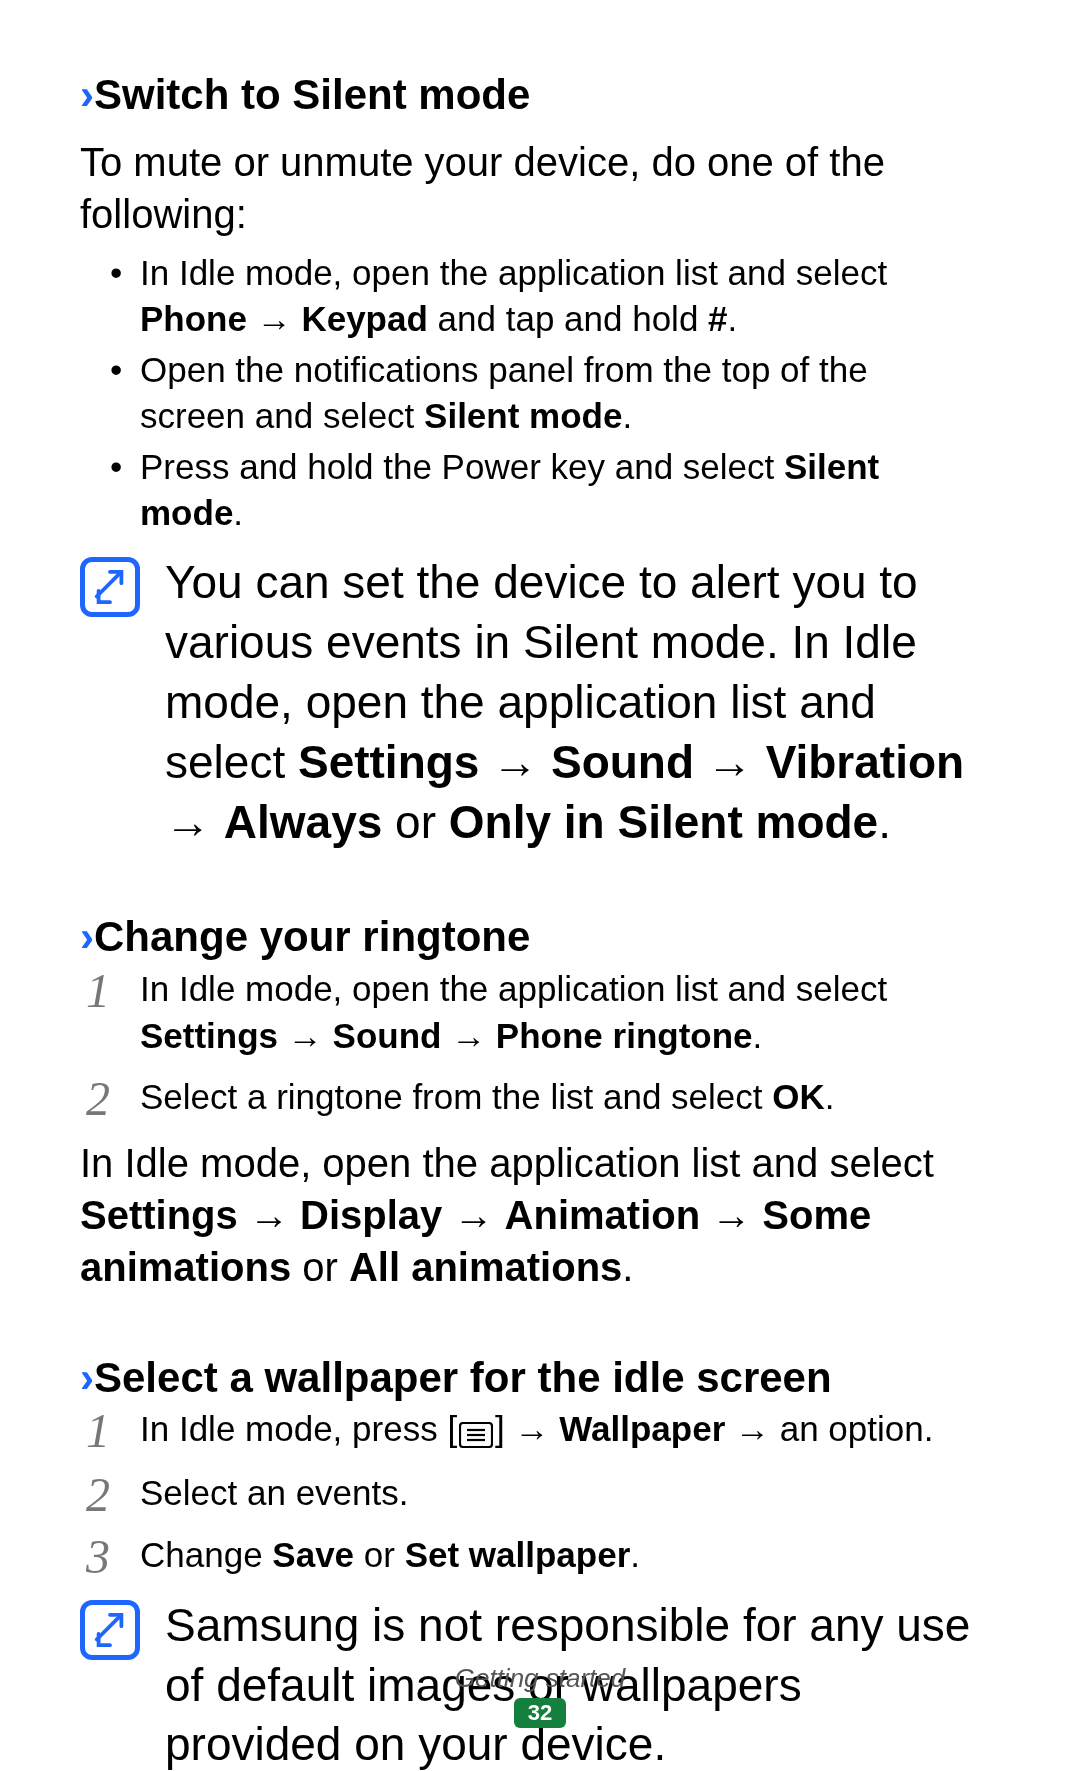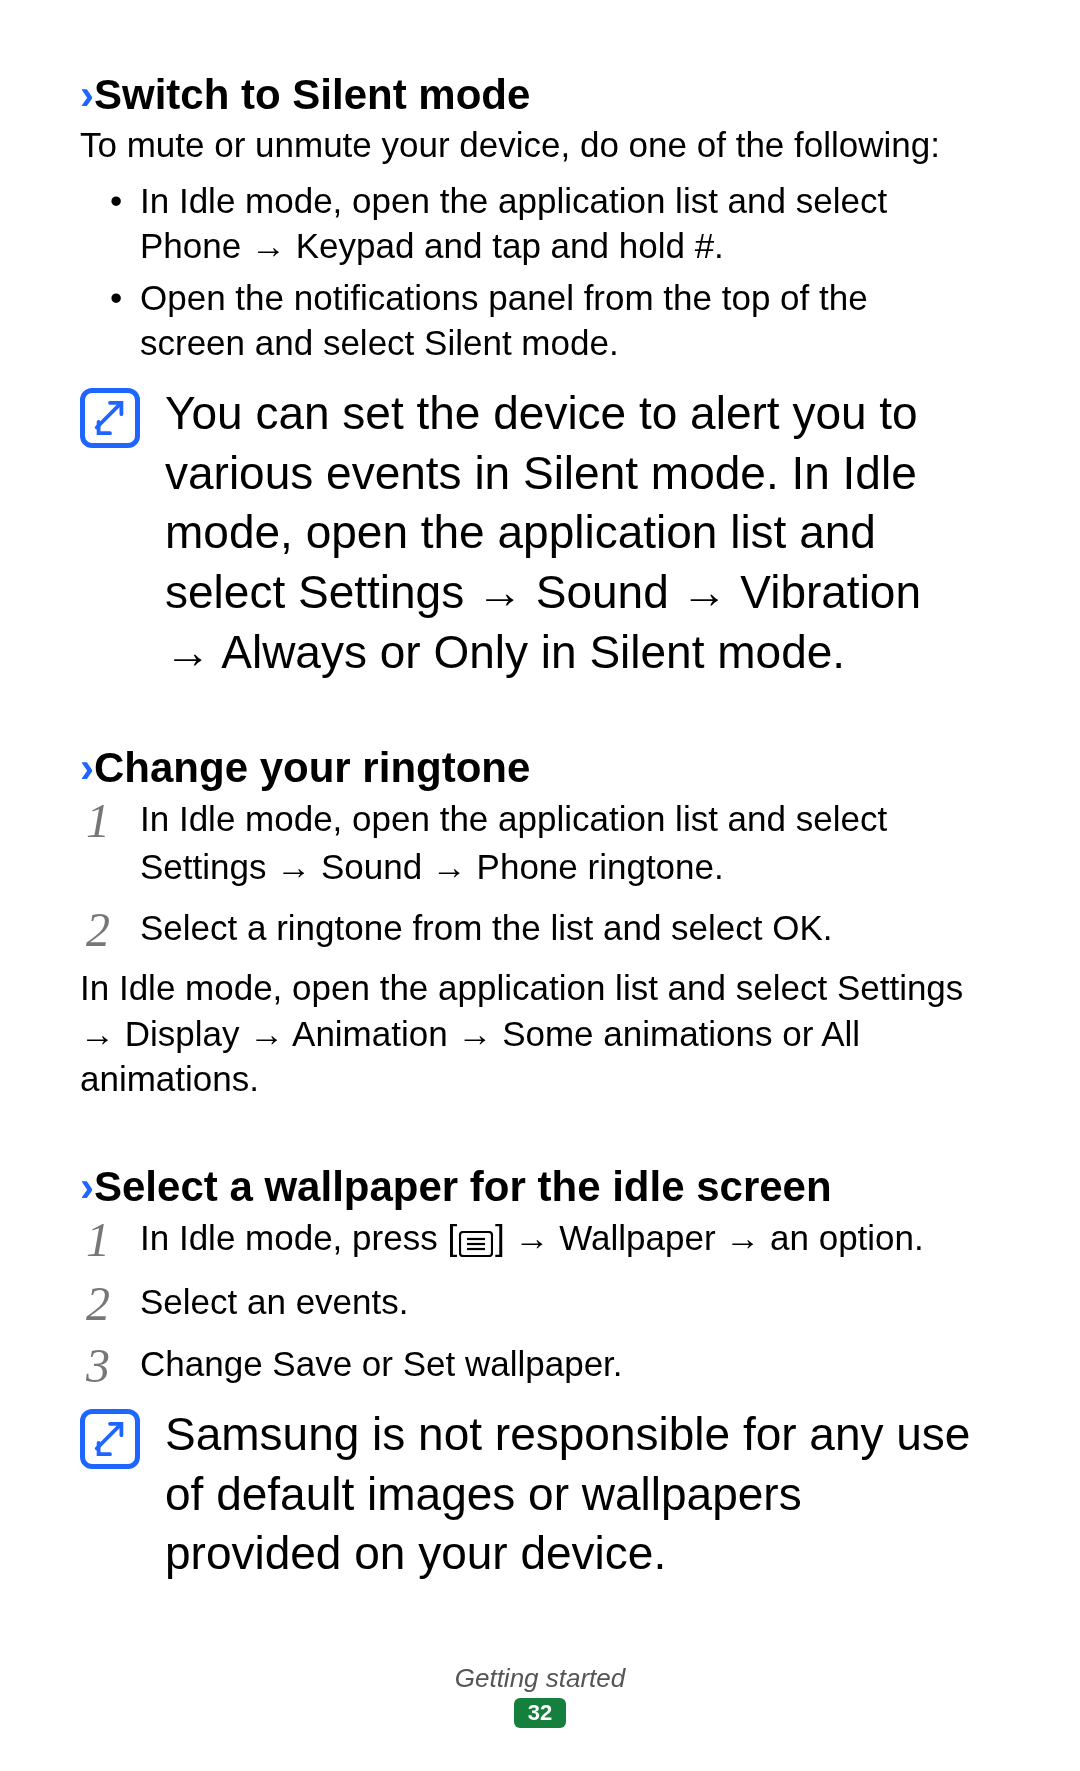--- a/index.html
+++ b/index.html
@@ -21,23 +21,23 @@
     font-weight: 700;
     font-size: 42px;
     margin: 10px 0 2px 0;
     line-height: 1.2;
   }
   .chevron {
     color: #1e66ff;
     font-weight: 700;
   }
   .intro {
-    font-size: 35px;
+    font-size: 40px;
     line-height: 1.3;
-    margin: 0 0 10px 0;
+    margin: 16px 0 10px 0;
   }
   ul.bullets {
     list-style: none;
     padding: 0 0 0 30px;
     margin: 0;
   }
   ul.bullets > li {
     position: relative;
     font-size: 35px;
     line-height: 1.3;
@@ -93,21 +93,21 @@
   }
   ol.steps > li .num {
     position: absolute;
     left: 6px;
     top: -6px;
     font-family: Georgia, "Times New Roman", serif;
     font-style: italic;
     font-size: 48px;
     color: #777;
   }
-  b { font-weight: 400; }
+  b { font-weight: 700; }
   .menu-icon {
     display: inline-block;
     vertical-align: middle;
     margin: 0 2px;
   }
   .menu-icon svg {
     width: 34px;
     height: 26px;
     vertical-align: -4px;
   }
@@ -143,20 +143,23 @@
   <div class="section-heading">
     <span class="chevron">›</span><span>Switch to Silent mode</span>
   </div>
   <div class="intro">To mute or unmute your device, do one of the following:</div>
   <ul class="bullets">
     <li>
       <span>In Idle mode, open the application list and select </span><b>Phone</b><span> → </span><b>Keypad</b><span> and tap and hold </span><b>#</b><span>.</span>
     </li>
     <li>
       <span>Open the notifications panel from the top of the screen and select </span><b>Silent mode</b><span>.</span>
+    </li>
+    <li>
+      <span>Press and hold the Power key and select </span><b>Silent mode</b><span>.</span>
     </li>
   </ul>
   <div class="note-row">
     <div class="note-icon">
       <svg viewBox="0 0 40 40">
           <g stroke="#1e66ff" stroke-width="4" fill="none" stroke-linecap="round">
             <path d="M6 30 L30 6"></path>
             <path d="M32 16 L32 4 L20 4"></path>
             <path d="M8 24 L8 36 L20 36"></path>
           </g>

